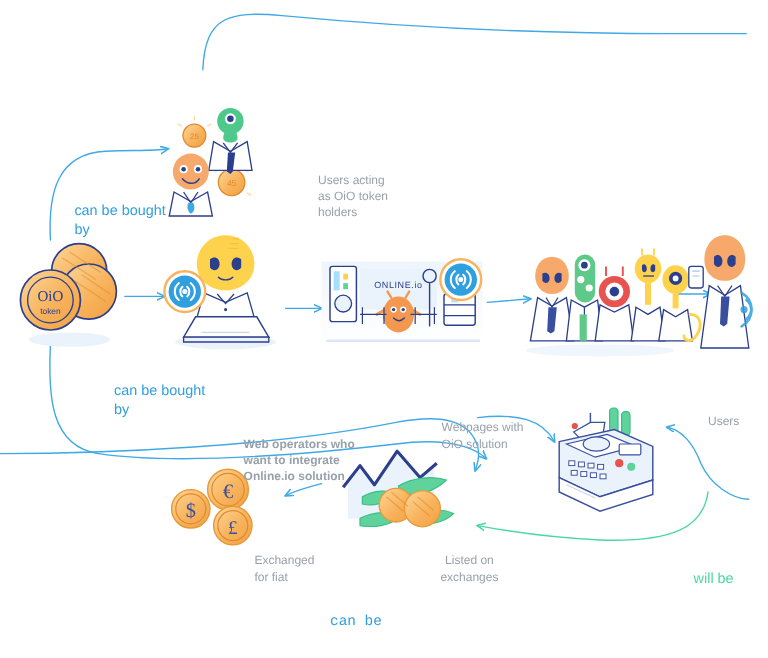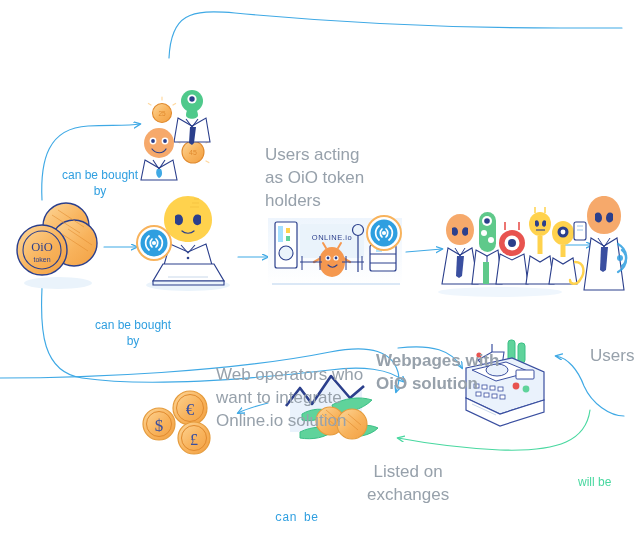--- a/index.html
+++ b/index.html
@@ -5,22 +5,22 @@
   * { margin:0; padding:0; box-sizing:border-box; }
   html,body { width:640px; height:548px; background:#ffffff; overflow:hidden; }
   body { font-family:"Liberation Sans", sans-serif; position:relative; }
 
   #stage { position:absolute; inset:0; width:640px; height:548px; }
 
   svg.layer { position:absolute; left:0; top:0; width:640px; height:548px; overflow:visible; }
   svg.arrows { pointer-events:none; }
 
   .lbl { position:absolute; white-space:pre-line; line-height:1.35; }
-  .lbl-gray  { color:#97a1ab; font-size:17px; }
-  .lbl-blue  { color:#2f9fe0; font-size:12px;text-align:center; }
+  .lbl-gray  { color:#97a1ab; font-size:10px; }
+  .lbl-blue  { color:#2f9fe0; font-size:12px; }
   .lbl-green { color:#49d8a0; font-size:12px; }
 </style>
 </head>
 <body>
 
 <div id="stage">
 
   <svg class="layer arrows" viewBox="0 0 640 548">
     <defs>
       <marker id="ahB" markerWidth="7" markerHeight="7" refX="5.4" refY="3" orient="auto">
@@ -342,24 +342,26 @@
     </g>
   </svg>
 
   <div class="lbl lbl-blue" style="left:62px;  top:167px;">can be bought
 by</div>
   <div class="lbl lbl-gray" style="left:265px; top:144px;">Users acting
 as OiO token
 holders</div>
   <div class="lbl lbl-blue" style="left:95px;  top:317px;">can be bought
 by</div>
-  <div class="lbl lbl-gray" style="left:216px; top:364px;">Web operators who
+  <div class="lbl lbl-gray" style="left:203px; top:364px;font-weight:bold;">Web operators who
 want to integrate
 Online.io solution</div>
-  <div class="lbl lbl-gray" style="left:376px; top:350px;font-weight:bold;">Webpages with
+  <div class="lbl lbl-gray" style="left:368px; top:350px;">Webpages with
 OiO solution</div>
   <div class="lbl lbl-gray" style="left:590px; top:345px;text-align:center;">Users</div>
+  <div class="lbl lbl-gray" style="left:212px; top:461px;">Exchanged
+for fiat</div>
   <div class="lbl lbl-gray" style="left:367px; top:461px;text-align:center;">Listed on
 exchanges</div>
   <div class="lbl lbl-blue" style="left:275px; top:510px;font-family:Liberation Mono, monospace;">can be</div>
   <div class="lbl lbl-green" style="left:578px; top:474px;">will be</div>
 
 </div>
 
 </body></html>

